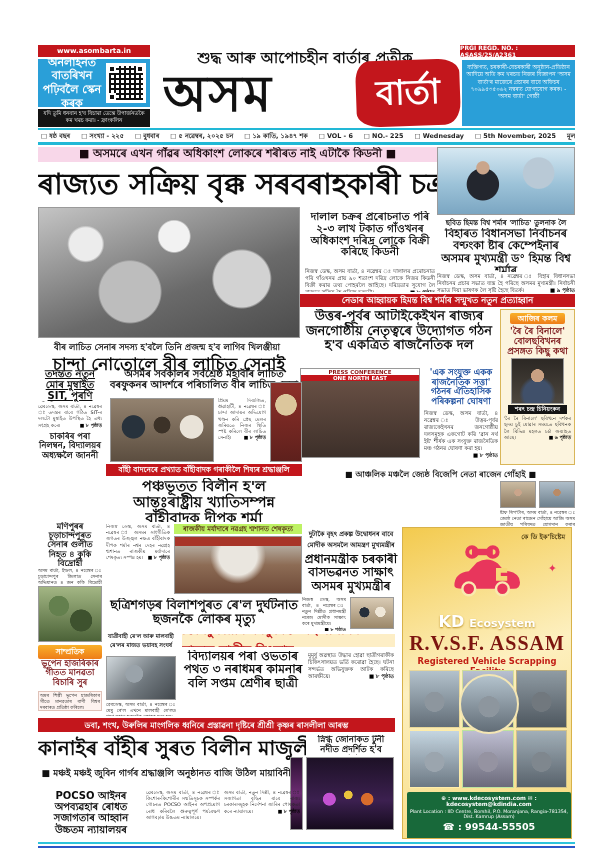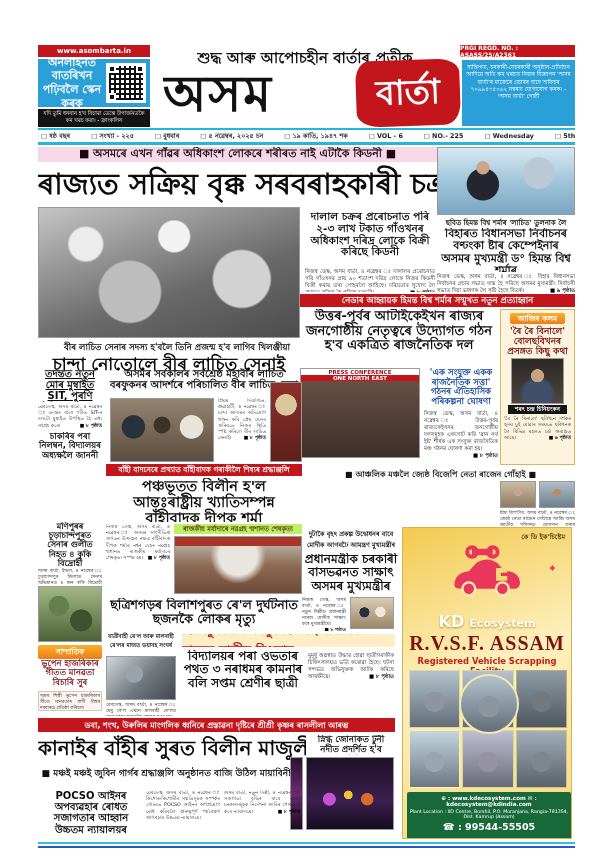--- a/index.html
+++ b/index.html
@@ -67,21 +67,21 @@
      radial-gradient(circle at 48% 52%,#e9c33c 0 7%,transparent 8%),
      radial-gradient(circle at 70% 58%,#d96c2c 0 8%,transparent 9%),
      linear-gradient(180deg,#1d1126,#3c2050 60%,#150b1d);}
   .ph-rajen1{background:radial-gradient(circle at 50% 42%,#caa58b 0 16%,transparent 17%),linear-gradient(180deg,#cbbba2,#8d7b63);}
   .ph-rajen2{background:radial-gradient(circle at 50% 42%,#ba8b66 0 16%,transparent 17%),linear-gradient(180deg,#afbec9,#6e808d);}
   .ph-mayabini{background:linear-gradient(180deg,#2c1132,#6c2c72 50%,#1b0b21);}
   .ph-adshot{background:
      radial-gradient(circle at 50% 55%,#8d969e 0 25%,transparent 26%),
      linear-gradient(180deg,#b3c2cc,#626d77);border:1px solid #e8d79a;}
   .datebar{border-top:2px solid #22b8d6;border-bottom:3px solid #22b8d6;
-           display:flex;align-items:center;font-size:6.4px;color:#222;gap:21px;white-space:nowrap;}
+           display:flex;align-items:center;font-size:6.4px;color:#222;gap:11px;white-space:nowrap;}
   .datebar .it{font-weight:bold;}
   .colbox{background:#fcf4de;border:1px solid #d9b659;}
   .qr{background:#fff;position:relative;}
   .qr .grid{position:absolute;inset:3px;
      background-image:repeating-linear-gradient(0deg,#111 0 2px,transparent 2px 5px),
                       repeating-linear-gradient(90deg,#111 0 2px,transparent 2px 5px);}
   .qr .m{position:absolute;width:8px;height:8px;background:#111;box-shadow:inset 0 0 0 2px #fff,inset 0 0 0 3px #111;}
   .adbox{background:linear-gradient(160deg,#f3ca4e,#fdf0c0 45%,#f6d877);border:1px solid #d8b24a;}
   .adgreen{background:#18693a;color:#fff;text-align:center;border-radius:2px;}
   .collage{display:grid;grid-template-columns:1fr 1fr 1fr;grid-template-rows:1fr 1fr;gap:2px;}
@@ -144,21 +144,21 @@
   </div>
 
   <div class="photo ph-surgery" style="left:38px;top:207px;width:262px;height:131px"></div>
 
   <div class="abs headline center" style="left:305px;top:211px;width:130px;height:55px;font-size:10.5px">দালাল চক্ৰৰ প্ৰৰোচনাত পৰি ২-৩ লাখ টকাত গাঁওখনৰ অধিকাংশ দৰিদ্ৰ লোকে বিক্ৰী কৰিছে কিডনী</div>
   <div class="abs body-txt" style="left:305px;top:268px;width:130px;height:24px">
     <span>নিজস্ব ডেস্ক, অসম বাৰ্তা, ৪ নৱেম্বৰ ঃ দালালৰ প্ৰৰোচনাত পৰি গাঁওখনৰ প্ৰায় ৯০ শতাংশ দৰিদ্ৰ লোকে নিজৰ কিডনী বিক্ৰী কৰাৰ তথ্য পোহৰলৈ আহিছে। দৰিদ্ৰতাৰ সুযোগ লৈ ৰাজ্যত সক্ৰিয় হৈ পৰিছে চক্ৰটো।</span>
     <span class="jump">■ ৮ পৃষ্ঠাত</span>
   </div>
 
-  <div class="abs caption center" style="left:46px;top:341px;width:262px;height:10px;font-size:8.6px">বীৰ লাচিত সেনাৰ সদস্য হ'বলৈ তিনি প্ৰজন্ম হ'ব লাগিব খিলঞ্জীয়া</div>
+  <div class="abs caption center" style="left:36px;top:341px;width:262px;height:10px;font-size:8.6px">বীৰ লাচিত সেনাৰ সদস্য হ'বলৈ তিনি প্ৰজন্ম হ'ব লাগিব খিলঞ্জীয়া</div>
   <div class="abs headline center nowrap" style="left:38px;top:352px;width:262px;height:25px;font-size:17px;line-height:24px">চান্দা নোতোলে বীৰ লাচিত সেনাই</div>
 
   <div class="abs banner-red" style="left:300px;top:294px;width:275px;height:13px;font-size:8.4px">নেডাৰ আহ্বায়ক হিমন্ত বিশ্ব শৰ্মাৰ সন্মুখত নতুন প্ৰত্যাহ্বান</div>
   <div class="abs headline center" style="left:300px;top:309px;width:198px;height:56px;font-size:13px">উত্তৰ-পূৰ্বৰ আটাইকেইখন ৰাজ্যৰ জনগোষ্ঠীয় নেতৃত্বৰে উদ্যোগত গঠন হ'ব একত্ৰিত ৰাজনৈতিক দল</div>
 
   <div class="photo ph-press" style="left:300px;top:368px;width:120px;height:90px">
     <div style="background:#fff;color:#8e1616;font-weight:bold;font-size:5.5px;text-align:center">PRESS CONFERENCE</div>
     <div style="background:#c3161c;color:#fff;font-weight:bold;font-size:5.5px;text-align:center">ONE NORTH EAST</div>
   </div>
   <div class="abs headline bluehead center" style="left:424px;top:368px;width:74px;height:40px;font-size:8.6px">'এক সংযুক্ত একক ৰাজনৈতিক সত্তা' গঠনৰ ঐতিহাসিক পৰিকল্পনা ঘোষণা</div>
@@ -232,21 +232,21 @@
   </div>
 
   <div class="abs caption center" style="left:306px;top:468px;width:269px;height:11px;font-size:8px">■ আঞ্চলিক মঞ্চলৈ জ্যেষ্ঠ বিজেপি নেতা ৰাজেন গোঁহাই ■</div>
   <div class="photo ph-rajen1" style="left:500px;top:481px;width:36px;height:27px"></div>
   <div class="photo ph-rajen2" style="left:539px;top:481px;width:36px;height:27px"></div>
   <div class="abs body-txt" style="left:500px;top:510px;width:75px;height:16px;font-size:4.6px">
     <span>ষ্টাফ ৰিপ'ৰ্টাৰ, অসম বাৰ্তা, ৪ নৱেম্বৰ ঃ জ্যেষ্ঠ নেতা ৰাজেন গোঁহায়ে আজি অসম জাতীয় পৰিষদত যোগদান কৰাৰ সম্ভাৱনা।</span>
     
   </div>
 
-  <div class="abs caption center" style="left:302px;top:529px;width:98px;height:22px;font-size:6.4px">দুটাকৈ বৃহৎ প্ৰকল্প উদ্বোধনৰ বাবে মোদীক আগবঢৈ আমন্ত্ৰণ মুখ্যমন্ত্ৰীৰ</div>
+  <div class="abs caption center" style="left:302px;top:529px;width:98px;height:22px;font-size:6.4px">দুটাকৈ বৃহৎ প্ৰকল্প উদ্বোধনৰ বাবে মোদীক অসমলৈ আমন্ত্ৰণ মুখ্যমন্ত্ৰীৰ</div>
   <div class="abs headline center" style="left:302px;top:553px;width:98px;height:42px;font-size:12px">প্ৰধানমন্ত্ৰীক চৰকাৰী বাসভৱনত সাক্ষাৎ অসমৰ মুখ্যমন্ত্ৰীৰ</div>
   <div class="abs body-txt" style="left:302px;top:597px;width:44px;height:34px;font-size:4.6px">
     <span>নিজস্ব ডেস্ক, অসম বাৰ্তা, ৪ নৱেম্বৰ ঃ নতুন দিল্লীত প্ৰধানমন্ত্ৰী নৰেন্দ্ৰ মোদীক সাক্ষাৎ কৰে মুখ্যমন্ত্ৰীয়ে।</span>
     <span class="jump">■ ৮ পৃষ্ঠাত</span>
   </div>
   <div class="photo ph-pm" style="left:350px;top:597px;width:44px;height:32px"></div>
 
   <div class="abs banner-red" style="left:38px;top:718px;width:357px;height:14px;font-size:8px">ডবা, শংখ, উৰুলিৰ মাংগলিক ধ্বনিৰে প্ৰস্তাৱনা দৃষ্টিৰে শ্ৰীশ্ৰী কৃষ্ণৰ ৰাসলীলা আৰম্ভ</div>
   <div class="abs headline center nowrap" style="left:38px;top:734px;width:268px;height:30px;font-size:20px;line-height:29px">কানাইৰ বাঁহীৰ সুৰত বিলীন মাজুলী</div>
   <div class="abs caption center" style="left:38px;top:766px;width:268px;height:14px;font-size:9px">■ মঞ্চই মঞ্চই জুবিন গাৰ্গৰ শ্ৰদ্ধাঞ্জলি অনুষ্ঠানত বাজি উঠিল মায়াবিনী ■</div>

